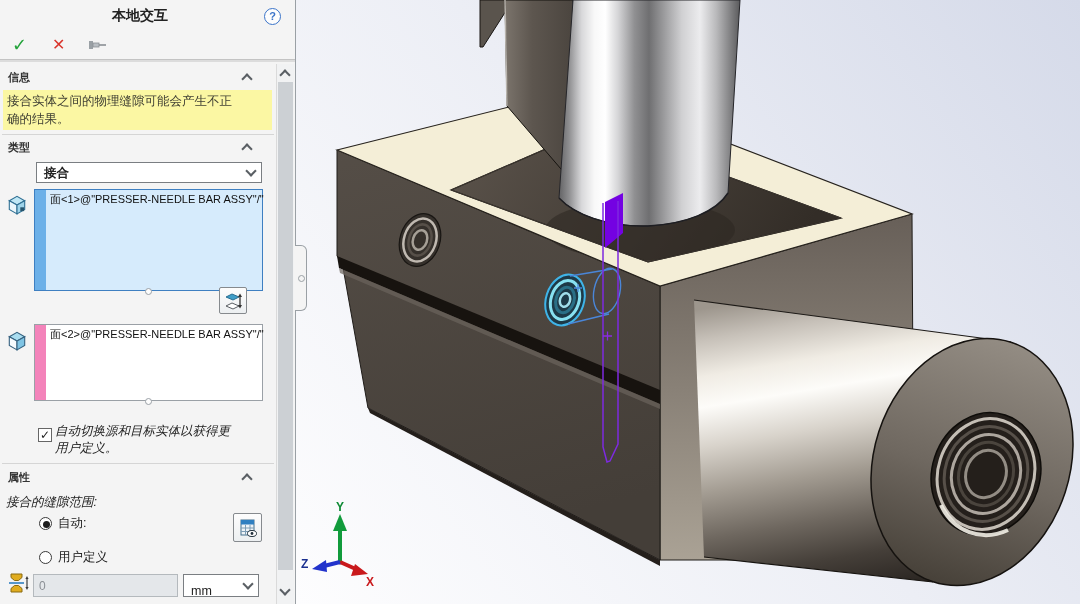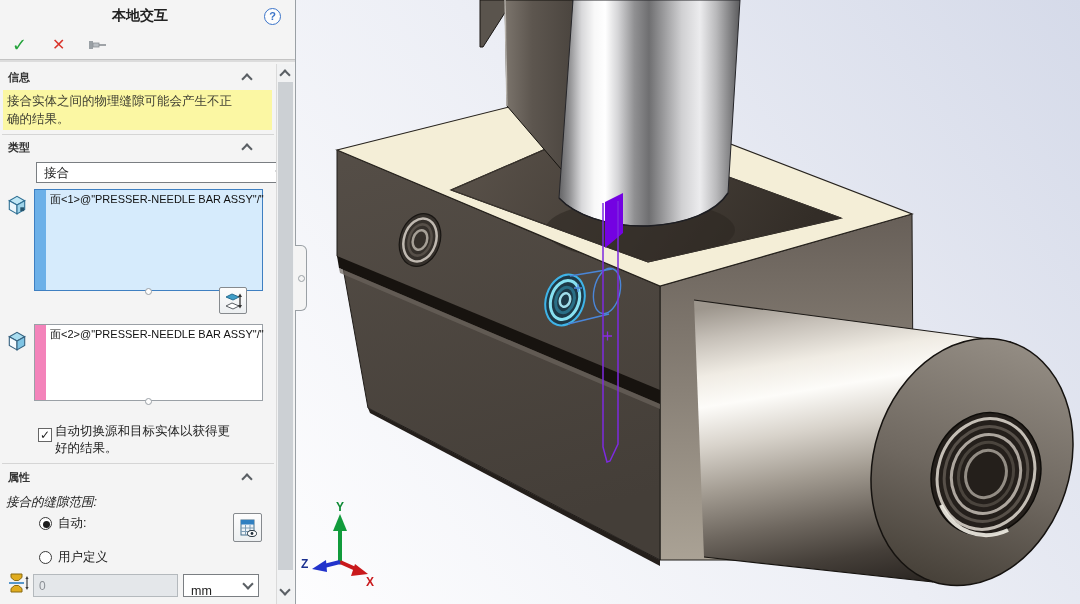--- a/index.html
+++ b/index.html
@@ -93,21 +93,21 @@
     <div class="abs chev up" style="left:243px; top:75px;"></div>
     <div class="abs warnbox">
       <span>接合实体之间的物理缝隙可能会产生不正</span><br>
       <span>确的结果。</span>
     </div>
     <div class="abs hr" style="top:134px;"></div>
 
     <div class="abs sec-head" style="left:8px; top:140px;font-family:Liberation Mono, monospace;">类型</div>
     <div class="abs chev up" style="left:243px; top:145px;"></div>
 
-    <div class="abs combo" style="left:36px; top:162px; width:256px; height:21px;">
+    <div class="abs combo" style="left:36px; top:162px; width:226px; height:21px;font-weight:bold;">
       <span class="val">接合</span>
       <span class="arr chev dn" style="top:4px;"></span>
     </div>
 
     <div class="abs" style="left:6px; top:193px;">
       <svg width="22" height="22" viewBox="0 0 20 20">
         <polygon points="3,7 10,3 17,7 10,11" fill="#bfe7f5" stroke="#2f6f93" stroke-width="1"></polygon>
         <polygon points="3,7 10,11 10,19 3,15" fill="#eaf6fb" stroke="#2f6f93" stroke-width="1"></polygon>
         <polygon points="17,7 10,11 10,19 17,15" fill="#9fd4ea" stroke="#2f6f93" stroke-width="1"></polygon>
         <rect x="13" y="13" width="3.5" height="3.5" fill="#27566f"></rect>
@@ -136,23 +136,23 @@
         <polygon points="17,7 10,11 10,19 17,15" fill="#7fc4e4" stroke="#35617f" stroke-width="1"></polygon>
       </svg>
     </div>
     <div class="abs selbox" style="left:34px; top:324px; width:229px; height:77px;">
       <div class="stripe" style="background:#f383ba;"></div>
       <div class="txt">面&lt;2&gt;@"PRESSER-NEEDLE BAR ASSY"/"</div>
     </div>
     <div class="abs grabdot" style="left:145px; top:398px;"></div>
 
     <div class="abs cbox" style="left:38px; top:428px;">✓</div>
-    <div class="abs lbl" style="left:55px; top:423px; width:200px;">
+    <div class="abs lbl" style="left:55px; top:423px; width:200px;font-style:italic;">
       <span>自动切换源和目标实体以获得更</span><br>
-      <span>好的结果。</span>
+      <span>用户定义。</span>
     </div>
 
     <div class="abs hr" style="top:463px;"></div>
 
     <div class="abs sec-head" style="left:8px; top:470px;">属性</div>
     <div class="abs chev up" style="left:243px; top:475px;"></div>
 
     <div class="abs lbl" style="left:6px; top:494px;font-style:italic;">接合的缝隙范围:</div>
 
     <div class="abs radio sel" style="left:39px; top:517px;"></div>

